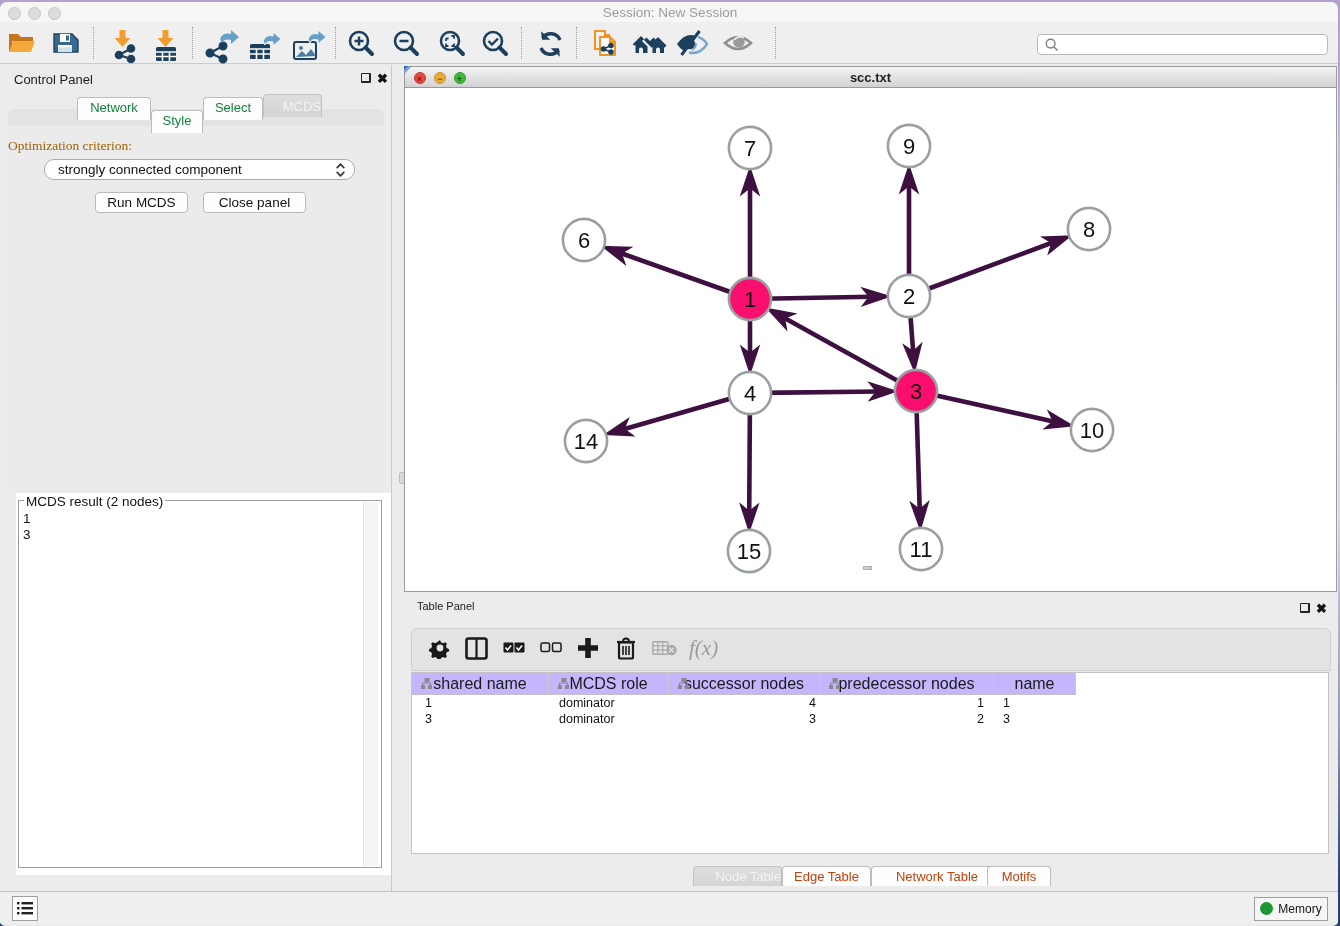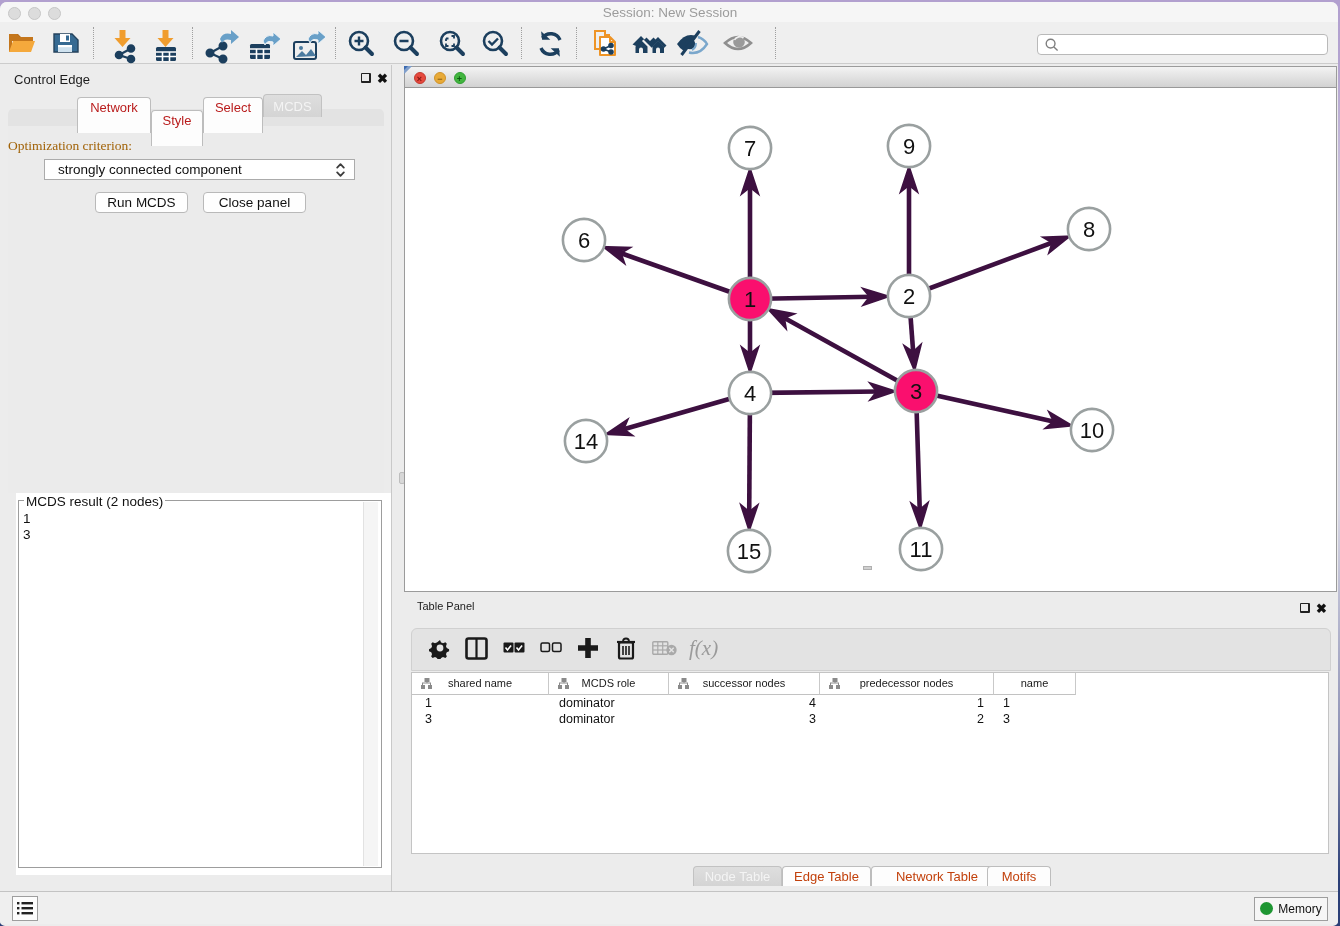--- a/index.html
+++ b/index.html
@@ -15,48 +15,48 @@
   #toolbar { position:absolute; left:0; top:22px; width:100%; height:42px; background:#efefef; border-bottom:1px solid #cccccc; }
   .tsep { position:absolute; top:5px; height:32px; width:0; border-left:1px dotted #9f9f9f; }
   .ticon { position:absolute; top:0; }
   #search { position:absolute; left:1037px; top:12px; width:291px; height:21px; background:#fff; border:1px solid #b9b9b9; border-radius:4px; }
   
   #main { position:absolute; left:0; top:65px; width:100%; height:826px; background:#ececec; }
   
   #cp-title { position:absolute; left:14px; top:72px; font-size:13px; color:#1c1c1c; }
   .float-ic { position:absolute; width:10px; height:10px; border:1.5px solid #222; border-right-width:2px; border-bottom-width:2.5px; border-radius:1px; background:transparent; }
   .close-ic { position:absolute; font-size:13px; color:#111; font-weight:bold; }
-  .tab { position:absolute; height:36px; background:#fdfdfd; border:1px solid #bdbdbd; border-bottom:none; border-radius:4px 4px 0 0; font-size:13px; color:#b91c1c; text-align:center; line-height:19px; }
+  .tab { position:absolute; height:23px; background:#fdfdfd; border:1px solid #bdbdbd; border-bottom:none; border-radius:4px 4px 0 0; font-size:13px; color:#15803d; text-align:center; line-height:19px; }
   .tabsel { background:linear-gradient(#dedede,#d4d4d4); color:#f4f4f4; border-color:#c2c2c2; }
   #cp-panel { position:absolute; left:8px; top:109px; width:376px; height:384px; background:#ebebeb; border-radius:5px 5px 0 0; }
   #cp-panel-top { position:absolute; left:8px; top:109px; width:376px; height:17px; background:#e3e3e3; border-radius:5px 5px 0 0; }
   #opt-label { position:absolute; left:8px; top:138px; width:376px; text-align:left; font-size:13.5px; color:#a16207;font-family:Liberation Serif, serif; }
-  #opt-select { position:absolute; left:44px; top:159px; width:311px; height:21px; background:#fff; border:1px solid #ababab; border-radius:0; font-size:13.5px; color:#111; line-height:19px; padding-left:13px; }
+  #opt-select { position:absolute; left:44px; top:159px; width:311px; height:21px; background:#fff; border:1px solid #ababab; border-radius:10px; font-size:13.5px; color:#111; line-height:19px; padding-left:13px; }
   .btn { position:absolute; height:21px; background:#fefefe; border:1px solid #b9b9b9; border-radius:4px; font-size:13.5px; color:#111; text-align:center; line-height:19px; }
   
   #mcds-white { position:absolute; left:16px; top:493px; width:375px; height:382px; background:#fff; }
   #mcds-border { position:absolute; left:18px; top:500px; width:364px; height:368px; border:1px solid #9d9d9d; }
   #mcds-legend { position:absolute; left:24px; top:494px; background:#fff; padding:0 2px; font-size:13.5px; color:#111; }
   #mcds-sb { position:absolute; left:363px; top:502px; width:15px; height:364px; background:#f5f5f5; border-left:1px solid #e2e2e2; }
   
   #vdiv { position:absolute; left:391px; top:65px; width:1px; height:826px; background:#c9c9c9; }
   #vgrab { position:absolute; left:399px; top:472px; width:6px; height:12px; background:#d8d8d8; border:1px solid #bdbdbd; border-radius:2px; }
   
   #scc { position:absolute; left:404px; top:66px; width:933px; height:526px; border:1px solid #9b9b9b; background:#fff; }
   #scc-tb { position:absolute; left:0; top:0; width:100%; height:21px; background:linear-gradient(#f3f3f3,#d2d2d2); border-bottom:1px solid #999; }
   #scc-title { position:absolute; top:3px; width:100%; text-align:center; font-size:13px; color:#222; font-weight:bold;}
   .mac { position:absolute; top:4.5px; width:12px; height:12px; border-radius:50%; font-size:9px; line-height:12px; text-align:center; font-weight:bold; }
   
   #tp-title { position:absolute; left:417px; top:600px; font-size:11px; color:#1c1c1c; }
   #tp-toolbar { position:absolute; left:411px; top:628px; width:920px; height:43px; background:#e3e3e3; border:1px solid #d0d0d0; border-radius:6px 6px 0 0; }
   #tp-table { position:absolute; left:411px; top:672px; width:918px; height:182px; background:#fff; border:1px solid #c4c4c4; }
-  .th { position:absolute; top:673px; height:22px; background:#ffffff; border-right:1px solid #c9c9c9; border-bottom:1px solid #c2c2c2; font-size:11px; color:#1a1a1a; text-align:center; line-height:21px; }
+  .th { position:absolute; top:673px; height:22px; background:#c4b5fd; border-right:1px solid #c9c9c9; border-bottom:1px solid #c2c2c2; font-size:16px; color:#1a1a1a; text-align:center; line-height:21px; }
   .td { position:absolute; font-size:12.5px; color:#111; height:16px; line-height:16px; }
   .btab { position:absolute; top:866px; height:20px; background:#fdfdfd; border:1px solid #bdbdbd; border-bottom:none; border-radius:4px 4px 0 0; font-size:13px; color:#c2410c; text-align:center; line-height:19px; }
-  .btab.tabsel, .tab.tabsel { background:linear-gradient(#dedede,#d4d4d4); color:#f4f4f4; border-color:#c2c2c2; }
+  .btab.tabsel, .tab.tabsel { background:linear-gradient(#dedede,#d4d4d4); color:#f4f4f4; border-color:#c2c2c2;text-align:right; }
   
   #statusbar { position:absolute; left:0; top:891px; width:100%; height:33px; background:#efefef; border-top:1px solid #c3c3c3; }
   #listbtn { position:absolute; left:12px; top:896px; width:26px; height:25px; background:#fcfcfc; border:1px solid #9e9e9e; }
   #membtn { position:absolute; left:1254px; top:897px; width:74px; height:24px; background:#f6f6f6; border:1px solid #9e9e9e; font-size:12px; color:#111; text-align:center; line-height:22px; }
 </style>
 </head>
 <body>
 <div id="win">
     <div id="inner">
   <div id="titlebar">
@@ -190,21 +190,21 @@
     </svg>
     <div id="search">
           <svg width="14" height="14" viewBox="0 0 14 14" style="position:absolute;left:7px;top:3px;">
             <circle cx="5.6" cy="5.6" r="4.4" fill="none" stroke="#7f7f7f" stroke-width="1.4"></circle>
             <line x1="8.9" y1="8.9" x2="12.6" y2="12.6" stroke="#7f7f7f" stroke-width="1.4"></line>
           </svg>
         </div>
   </div>
   <div id="main"></div>
 
-  <div id="cp-title">Control Edge</div>
+  <div id="cp-title">Control Panel</div>
   <div class="float-ic" style="left:361px; top:73px;"></div>
   <div class="close-ic" style="left:377px; top:71px;">✖</div>
   <div id="cp-panel"></div>
   <div id="cp-panel-top"></div>
   <div class="tab" style="left:77px; top:97px; width:74px;">Network</div>
   <div class="tab" style="left:151px; top:97px; width:52px;margin-top:13px;">Style</div>
   <div class="tab" style="left:203px; top:97px; width:60px;">Select</div>
   <div class="tab tabsel" style="left:263px; top:94px; width:59px; height:23px; line-height:24px;">MCDS</div>
   <div id="opt-label">Optimization criterion:</div>
   <div id="opt-select">strongly connected component
@@ -226,20 +226,21 @@
 
   <div id="scc">
         <svg width="8" height="8" viewBox="0 0 8 8" style="position:absolute;left:-1px;top:-1px;z-index:5;">
           <path d="M0 0 H8 L0 8 Z" fill="#3b6ab0"></path>
           <path d="M0 4 L4 0 H8 L0 8 Z" fill="#fff" opacity="0.35"></path>
         </svg>
     <div id="scc-tb">
       <div class="mac" style="left:8.5px; background:#e6493d; border:1px solid #c13a30; color:#7e150f;">×</div>
       <div class="mac" style="left:29px; background:#e8aa37; border:1px solid #cf922a; color:#8a5d10;">−</div>
       <div class="mac" style="left:48.5px; background:#42b53e; border:1px solid #2f9e33; color:#0c5c10;">+</div>
+      <div id="scc-title">scc.txt</div>
     </div>
     <svg id="graph" width="931" height="503" viewBox="0 0 931 503" style="position:absolute; left:0; top:22px;">
       <g stroke="#3d1040" stroke-width="4.6" fill="#3d1040">
         <line x1="345.0" y1="210.0" x2="345.0" y2="96.4"></line>
             <polygon points="345.0,83.9 350.6,100.9 345.0,96.4 339.4,100.9"></polygon>
         <line x1="345.0" y1="210.0" x2="214.2" y2="163.5"></line>
             <polygon points="202.5,159.3 220.4,159.8 214.2,163.5 216.6,170.3"></polygon>
         <line x1="345.0" y1="210.0" x2="466.6" y2="207.7"></line>
             <polygon points="479.1,207.5 462.2,213.4 466.6,207.7 462.0,202.2"></polygon>
         <line x1="345.0" y1="210.0" x2="345.0" y2="266.6"></line>

